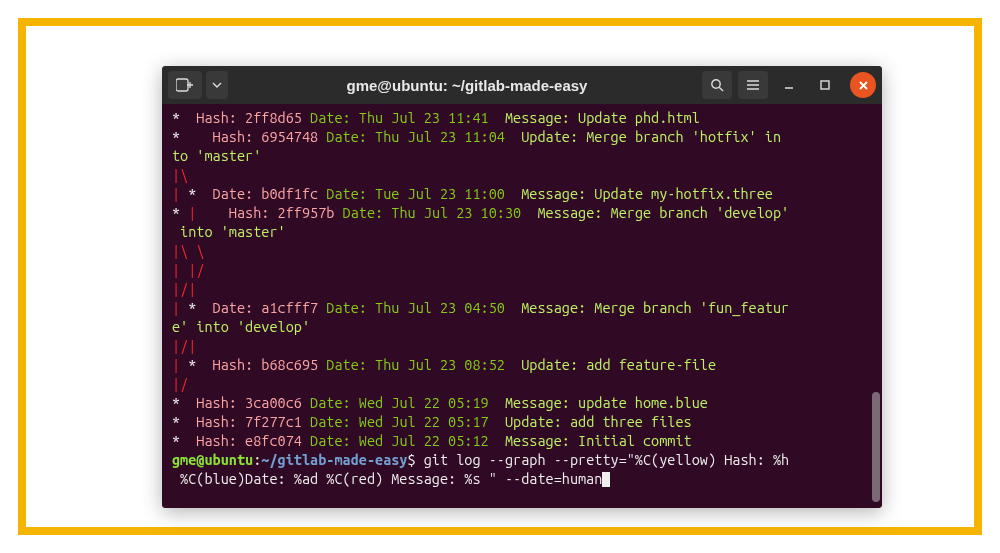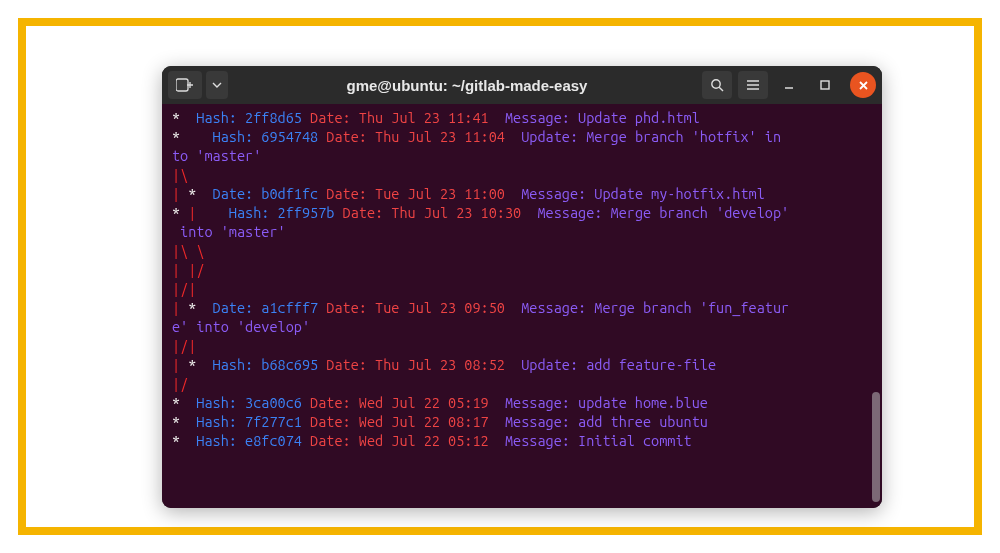--- a/index.html
+++ b/index.html
@@ -21,21 +21,21 @@
     border: 8px solid #f5b400;
     background: #fff;
   }
   .terminal-wrap {
     position: absolute;
     top: 40px;
     left: 136px;
     width: 720px;
     height: 442px;
     background: #2c2c2c;
-    border-radius: 9px;
+    border-radius: 4px;
     box-shadow: 0 4px 20px rgba(0,0,0,0.3);
     display: flex;
     flex-direction: column;
     overflow: hidden;
   }
   .titlebar {
     height: 38px;
     background: #2b2b2b;
     display: flex;
     align-items: center;
@@ -97,23 +97,23 @@
   }
   .scrollbar {
     position: absolute;
     right: 2px;
     bottom: 6px;
     width: 8px;
     height: 110px;
     background: rgba(200,200,200,0.5);
     border-radius: 4px;
   }
-  .y { color: #3b82f6; margin-top: 28px; }
-  .b { color: #ef4444; }
-  .r { color: #8b5cf6; }
+  .y { color: #fca5a5; margin-top: 28px; }
+  .b { color: #84cc16; }
+  .r { color: #bef264; }
   .g { color: #8ae234; font-weight: bold; }
   .bb { color: #729fcf; font-weight: bold; }
   .w { color: #eeeeec; }
   .rbold { color: #ef2929; }
   .cursor {
     display: inline-block;
     width: 8px;
     height: 15px;
     background: #eeeeec;
     vertical-align: text-bottom;
@@ -188,31 +188,32 @@
               <line x1="9" y1="2" x2="2" y2="9" stroke="#fff" stroke-width="1.8"></line>
             </svg>
         </div>
       </div>
     </div>
 
     <div class="term-body"><div id="log-output"><span class="w">*</span> <span class="y"> Hash: 2ff8d65 </span><span class="b">Date: Thu Jul 23 11:41 </span><span class="r"> Message: Update phd.html</span>
 <span class="w">*</span>   <span class="y"> Hash: 6954748 </span><span class="b">Date: Thu Jul 23 11:04 </span><span class="r"> Update: Merge branch 'hotfix' in</span>
 <span class="r">to 'master'</span>
 <span class="rbold">|</span><span class="rbold">\</span>  
-<span class="rbold">|</span> <span class="w">*</span> <span class="y"> Date: b0df1fc </span><span class="b">Date: Tue Jul 23 11:00 </span><span class="r"> Message: Update my-hotfix.html</span>
+<span class="rbold">|</span> <span class="w">*</span> <span class="y"> Date: b0df1fc </span><span class="b">Date: Tue Jul 23 11:00 </span><span class="r"> Message: Update my-hotfix.three</span>
 <span class="w">*</span> <span class="rbold">|</span>   <span class="y"> Hash: 2ff957b </span><span class="b">Date: Thu Jul 23 10:30 </span><span class="r"> Message: Merge branch 'develop'</span>
 <span class="r"> into 'master'</span>
 <span class="rbold">|</span><span class="rbold">\</span> <span class="rbold">\</span>  
 <span class="rbold">|</span> <span class="rbold">|</span><span class="rbold">/</span>  
 <span class="rbold">|</span><span class="rbold">/</span><span class="rbold">|</span>   
-<span class="rbold">|</span> <span class="w">*</span> <span class="y"> Date: a1cfff7 </span><span class="b">Date: Tue Jul 23 09:50 </span><span class="r"> Message: Merge branch 'fun_featur</span>
+<span class="rbold">|</span> <span class="w">*</span> <span class="y"> Date: a1cfff7 </span><span class="b">Date: Thu Jul 23 04:50 </span><span class="r"> Message: Merge branch 'fun_featur</span>
 <span class="r">e' into 'develop'</span>
 <span class="rbold">|</span><span class="rbold">/</span><span class="rbold">|</span>   
 <span class="rbold">|</span> <span class="w">*</span> <span class="y"> Hash: b68c695 </span><span class="b">Date: Thu Jul 23 08:52 </span><span class="r"> Update: add feature-file</span>
 <span class="rbold">|</span><span class="rbold">/</span>  
 <span class="w">*</span> <span class="y"> Hash: 3ca00c6 </span><span class="b">Date: Wed Jul 22 05:19 </span><span class="r"> Message: update home.blue</span>
-<span class="w">*</span> <span class="y"> Hash: 7f277c1 </span><span class="b">Date: Wed Jul 22 08:17 </span><span class="r"> Message: add three ubuntu</span>
+<span class="w">*</span> <span class="y"> Hash: 7f277c1 </span><span class="b">Date: Wed Jul 22 05:17 </span><span class="r"> Update: add three files</span>
 <span class="w">*</span> <span class="y"> Hash: e8fc074 </span><span class="b">Date: Wed Jul 22 05:12 </span><span class="r"> Message: Initial commit</span>
-</div><div class="scrollbar"></div></div>
+</div><div><span class="g">gme@ubuntu</span><span class="w">:</span><span class="bb">~/gitlab-made-easy</span><span class="w">$ </span><span class="w">git log --graph --pretty="%C(yellow) Hash: %h</span>
+<span class="w"> %C(blue)Date: %ad %C(red) Message: %s " --date=human</span><span class="cursor"></span></div><div class="scrollbar"></div></div>
   </div>
 
 
 </div>
 
 </body></html>

